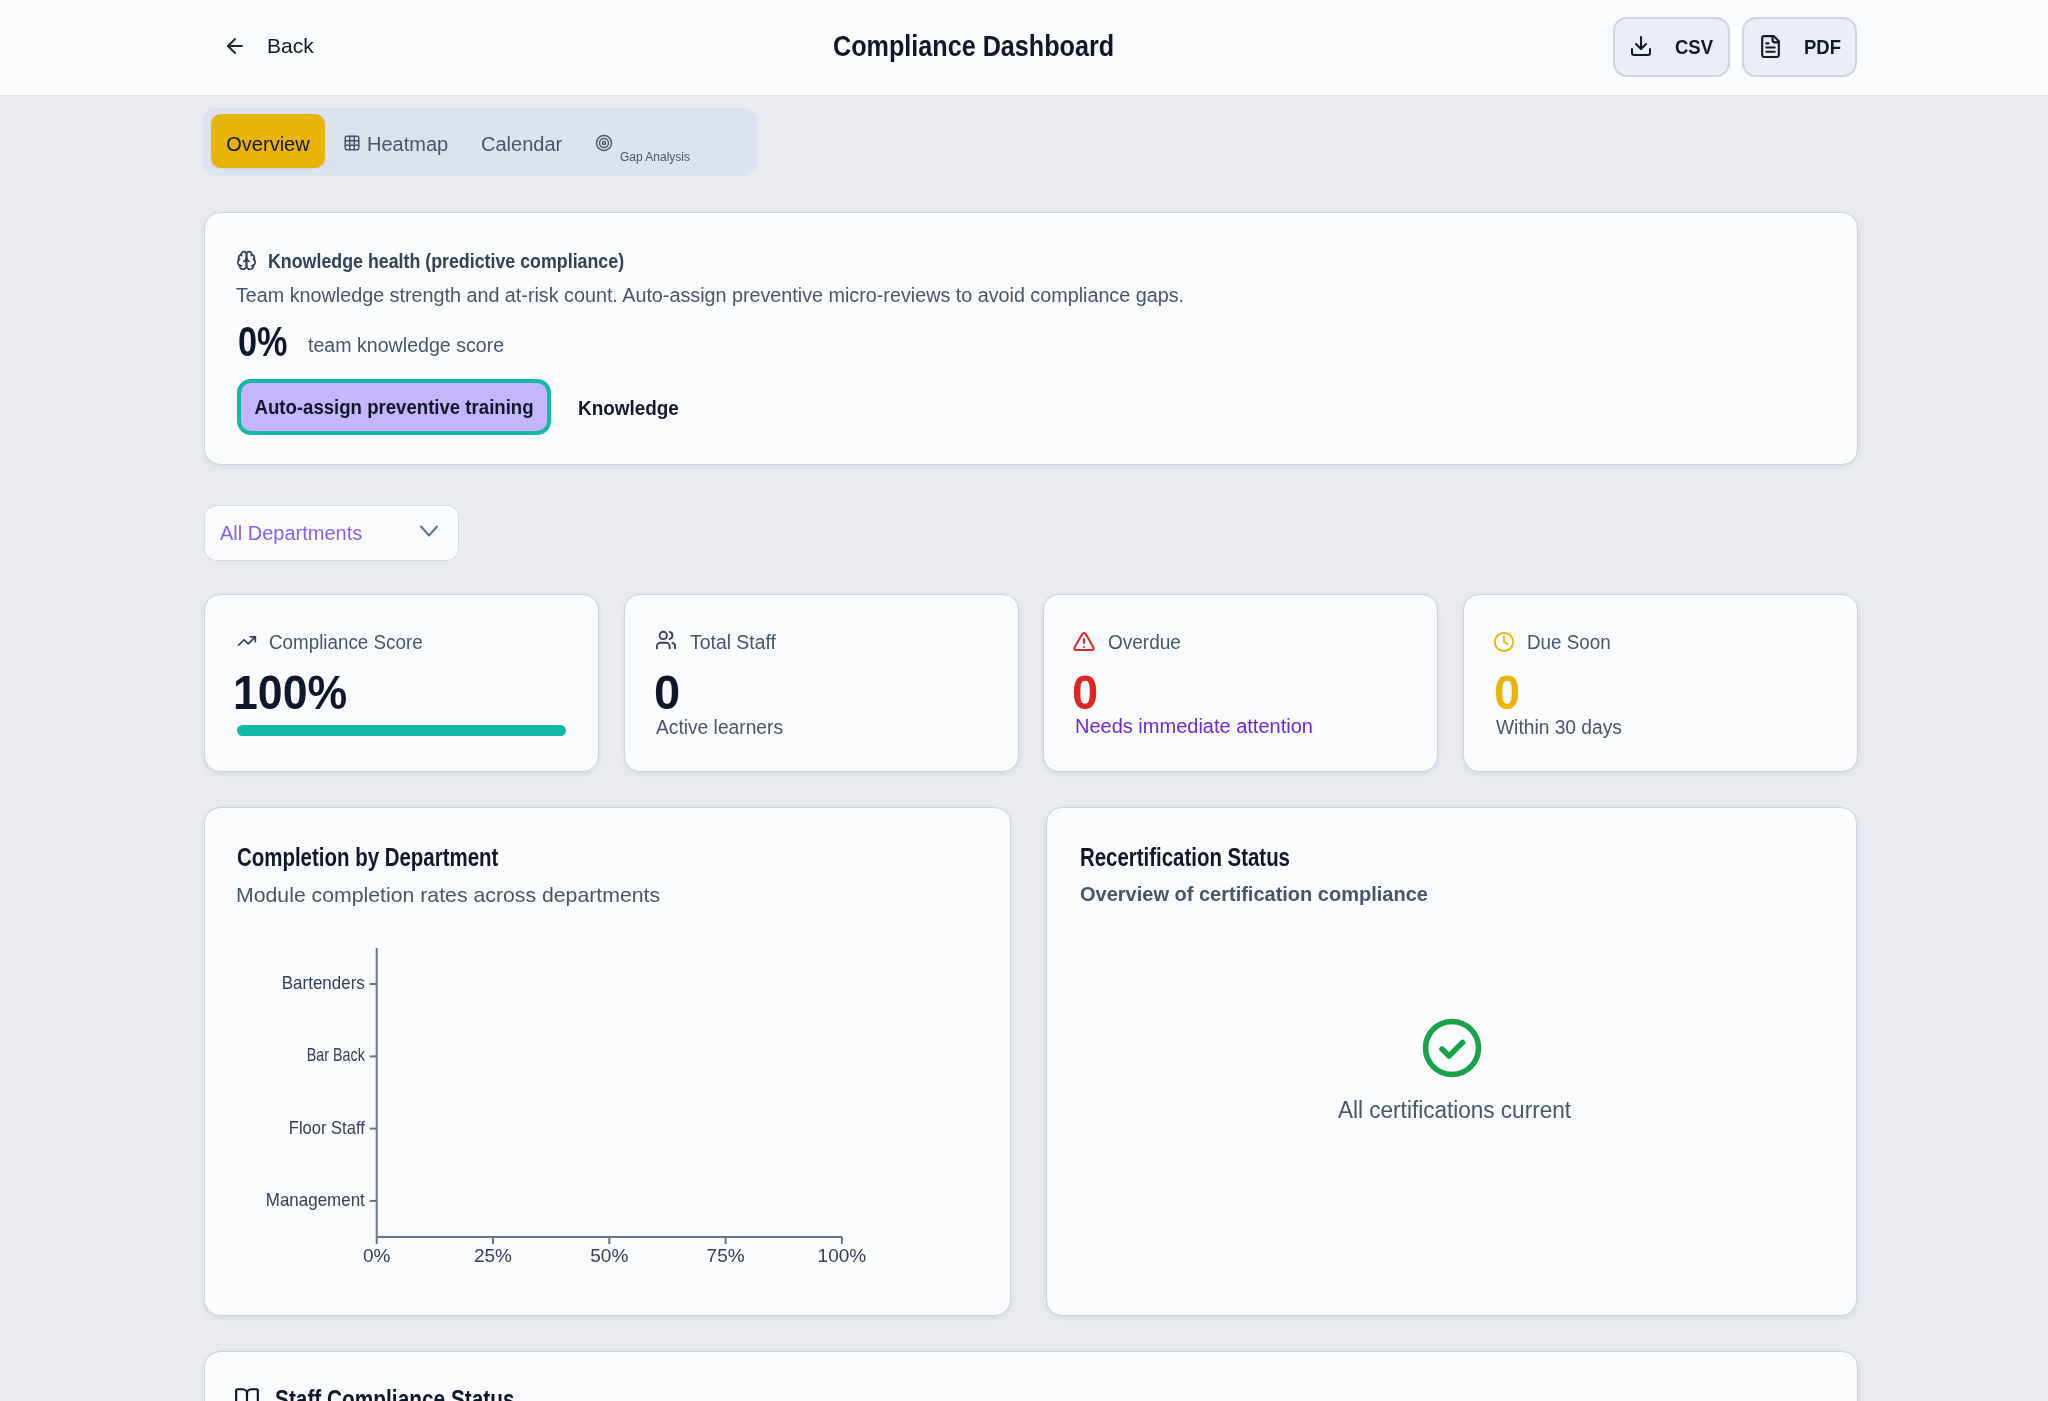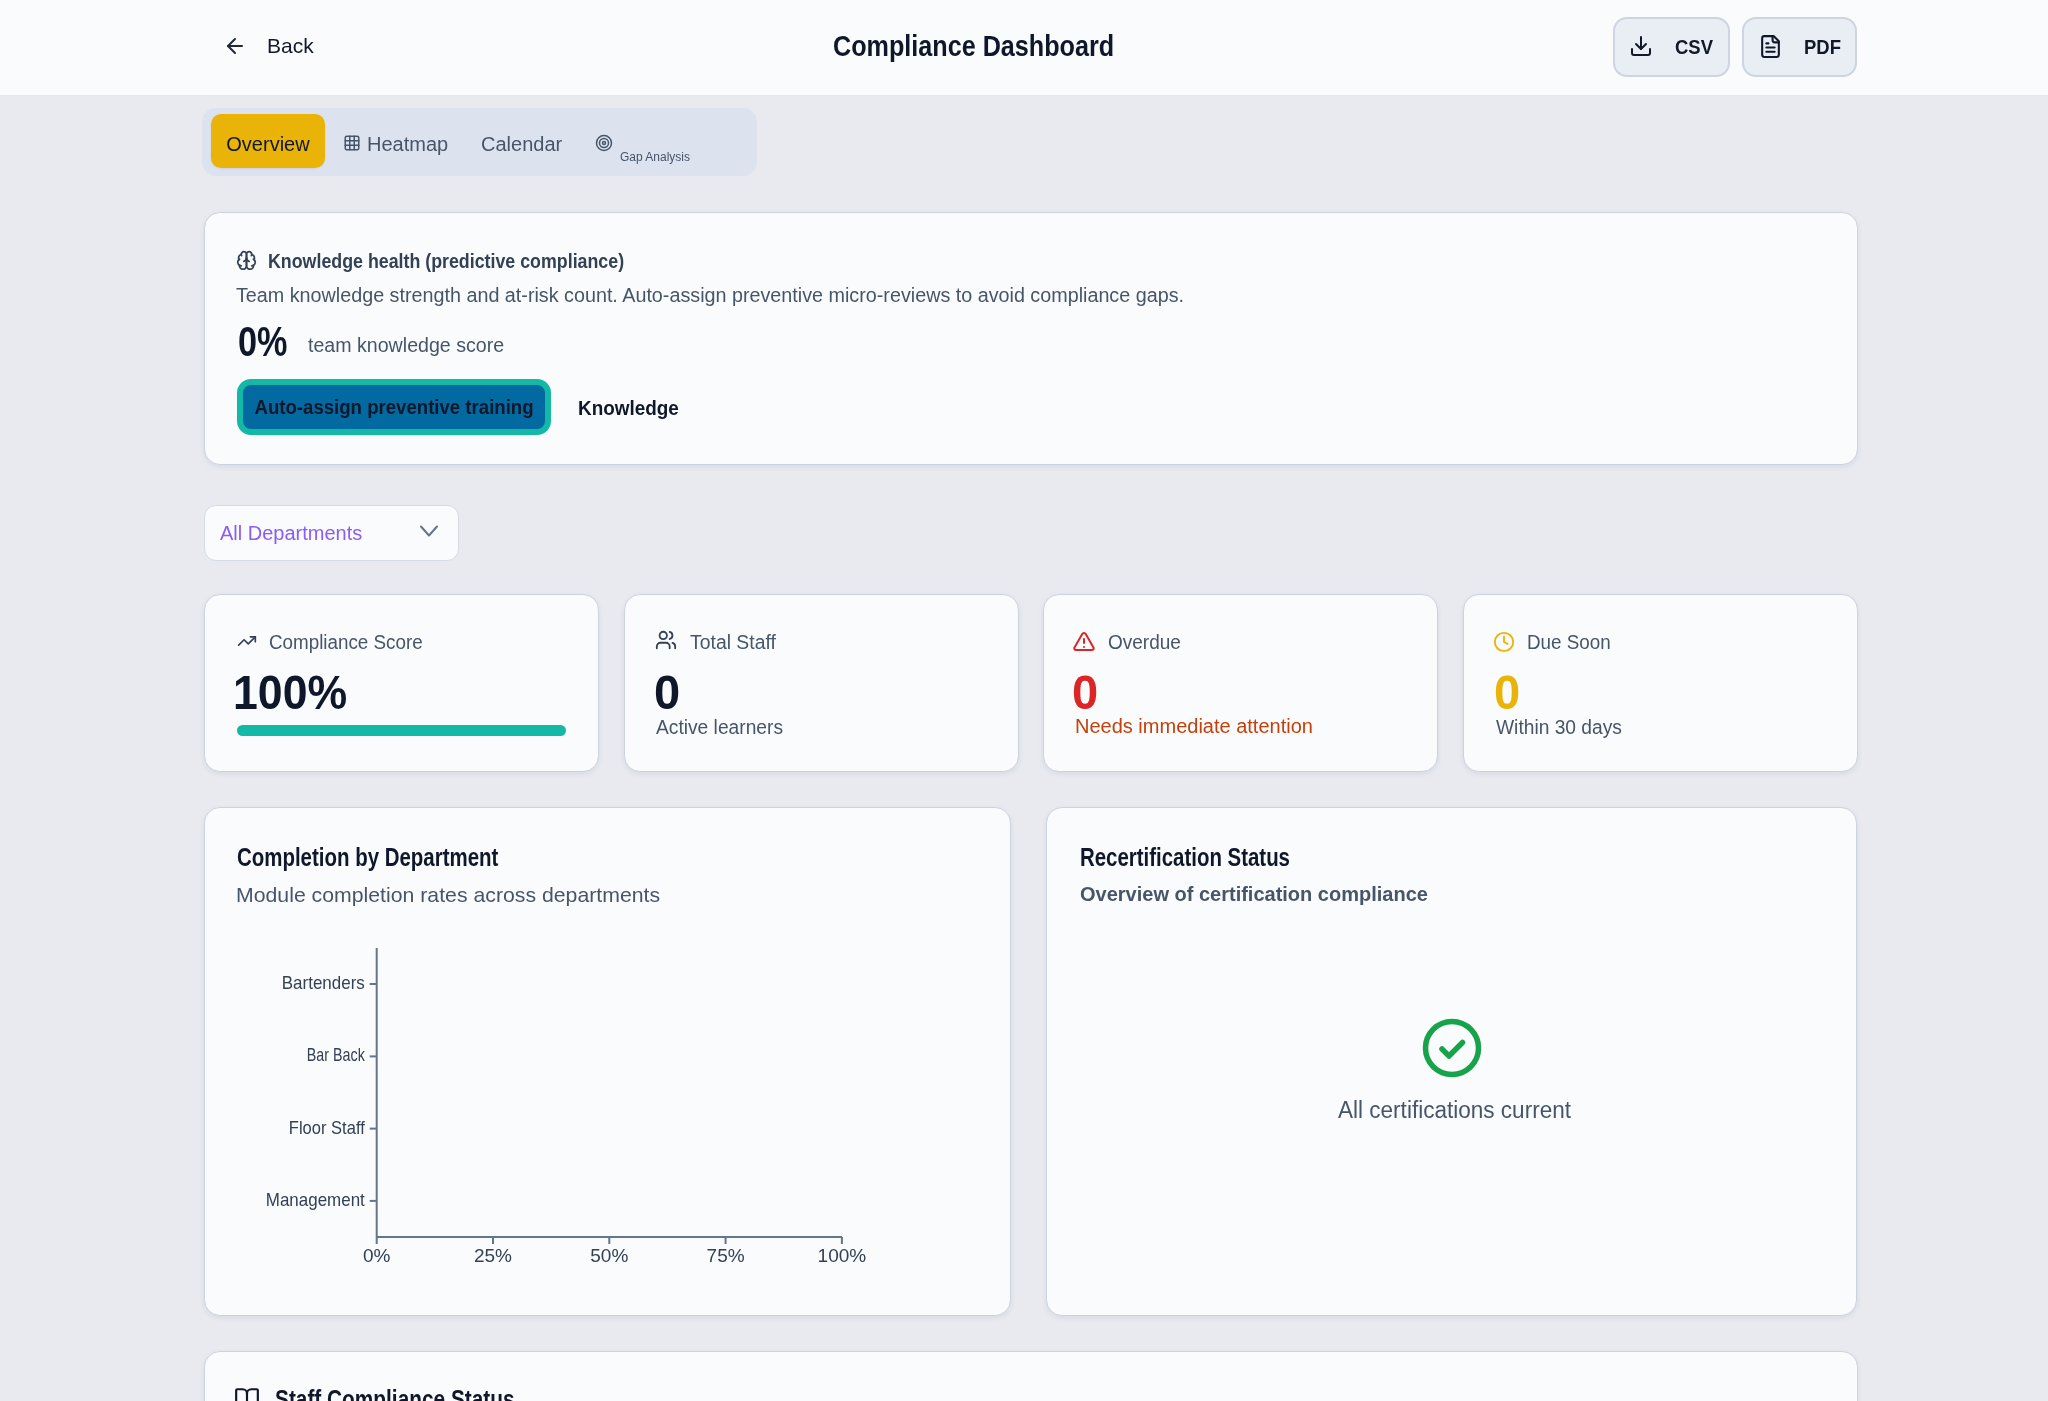--- a/index.html
+++ b/index.html
@@ -66,21 +66,21 @@
     <path d="M6.003 5.125A3 3 0 0 0 6.401 6.5"></path>
     <path d="M3.477 10.896a4 4 0 0 1 .585-.396"></path>
     <path d="M19.938 10.5a4 4 0 0 1 .585.396"></path>
     <path d="M6 18a4 4 0 0 1-1.967-.516"></path>
     <path d="M19.967 17.484A4 4 0 0 1 18 18"></path>
   </svg>
 <div class="abs" style="left:268px;top:249px;font-size:20px;font-weight:600;color:#334155;line-height:24px;transform:scaleX(.89);transform-origin:left;">Knowledge health (predictive compliance)</div>
 <div class="abs" style="left:236px;top:283px;font-size:20px;font-weight:400;color:#475569;line-height:25px;transform:scaleX(.987);transform-origin:left;">Team knowledge strength and at-risk count. Auto-assign preventive micro-reviews to avoid compliance gaps.</div>
 <div class="abs" style="left:238px;top:321px;font-size:42px;font-weight:700;color:#0f172a;line-height:42px;transform:scaleX(.815);transform-origin:left;">0%</div>
 <div class="abs" style="left:308px;top:333px;font-size:20px;font-weight:400;color:#475569;line-height:25px;transform:scaleX(.98);transform-origin:left;">team knowledge score</div>
-<div class="abs" style="left:237px;top:379px;width:314px;height:56px;background:#0369a1;border:6px solid #14b8a6;border-radius:14px;display:flex;align-items:center;justify-content:center;white-space:nowrap;">
+<div class="abs" style="left:237px;top:379px;width:314px;height:56px;background:#c4b5fd;border:4px solid #14b8a6;border-radius:14px;display:flex;align-items:center;justify-content:center;white-space:nowrap;">
   <span style="font-size:20px;font-weight:600;color:#0f172a;transform:scaleX(.93);display:inline-block;">Auto-assign preventive training</span>
 </div>
 <div class="abs" style="left:578px;top:395px;font-size:21px;font-weight:600;color:#0f172a;line-height:25px;transform:scaleX(.9);transform-origin:left;">Knowledge</div>
 
 <div class="abs" style="left:204px;top:505px;width:255px;height:56px;background:#fafbfd;border:1.5px solid #d4dbe6;border-radius:12px;"></div>
 <div class="abs" style="left:220px;top:520px;font-size:20px;font-weight:500;color:#8b5cf6;line-height:26px;">All Departments</div>
 <svg class="abs" style="left:419px;top:524px;" width="20" height="16" viewBox="0 0 20 16" fill="none" stroke="#64748b" stroke-width="2" stroke-linecap="round" stroke-linejoin="round">
     <path d="m2 2.5 8 9 8-9"></path>
   </svg>
 
@@ -105,21 +105,21 @@
 <div class="abs" style="left:656px;top:715px;font-size:20px;font-weight:400;color:#475569;line-height:25px;transform:scaleX(.96);transform-origin:left;">Active learners</div>
 
 <div class="card" style="left:1043px;top:594px;width:395px;height:178px;"></div>
 <svg class="abs" style="left:1072px;top:630px;" width="24" height="24" viewBox="0 0 24 24" fill="none" stroke="#dc2626" stroke-width="2" stroke-linecap="round" stroke-linejoin="round">
     <path d="m21.73 18-8-14a2 2 0 0 0-3.48 0l-8 14A2 2 0 0 0 4 20h16a2 2 0 0 0 1.73-2Z"></path>
     <path d="M12 9v4"></path>
     <path d="M12 17h.01"></path>
   </svg>
 <div class="abs" style="left:1108px;top:631px;font-size:20px;font-weight:500;color:#475569;line-height:23px;transform:scaleX(.95);transform-origin:left;">Overdue</div>
 <div class="abs" style="left:1072px;top:670px;font-size:48px;font-weight:700;color:#dc2626;line-height:45px;transform:scaleX(.98);transform-origin:left;">0</div>
-<div class="abs" style="left:1075px;top:714px;font-size:20px;font-weight:400;color:#c2410c;line-height:25px;">Needs immediate attention</div>
+<div class="abs" style="left:1075px;top:714px;font-size:20px;font-weight:400;color:#6d28d9;line-height:25px;">Needs immediate attention</div>
 
 <div class="card" style="left:1463px;top:594px;width:395px;height:178px;"></div>
 <svg class="abs" style="left:1493px;top:631px;" width="22" height="22" viewBox="0 0 24 24" fill="none" stroke="#eab308" stroke-width="2" stroke-linecap="round" stroke-linejoin="round">
     <circle cx="12" cy="12" r="10"></circle>
     <path d="M12 6v6l4 2"></path>
   </svg>
 <div class="abs" style="left:1527px;top:631px;font-size:20px;font-weight:500;color:#475569;line-height:23px;transform:scaleX(.94);transform-origin:left;">Due Soon</div>
 <div class="abs" style="left:1493.5px;top:670px;font-size:48px;font-weight:700;color:#eab308;line-height:45px;transform:scaleX(.98);transform-origin:left;">0</div>
 <div class="abs" style="left:1496px;top:715px;font-size:20px;font-weight:400;color:#475569;line-height:25px;transform:scaleX(.96);transform-origin:left;">Within 30 days</div>
 

